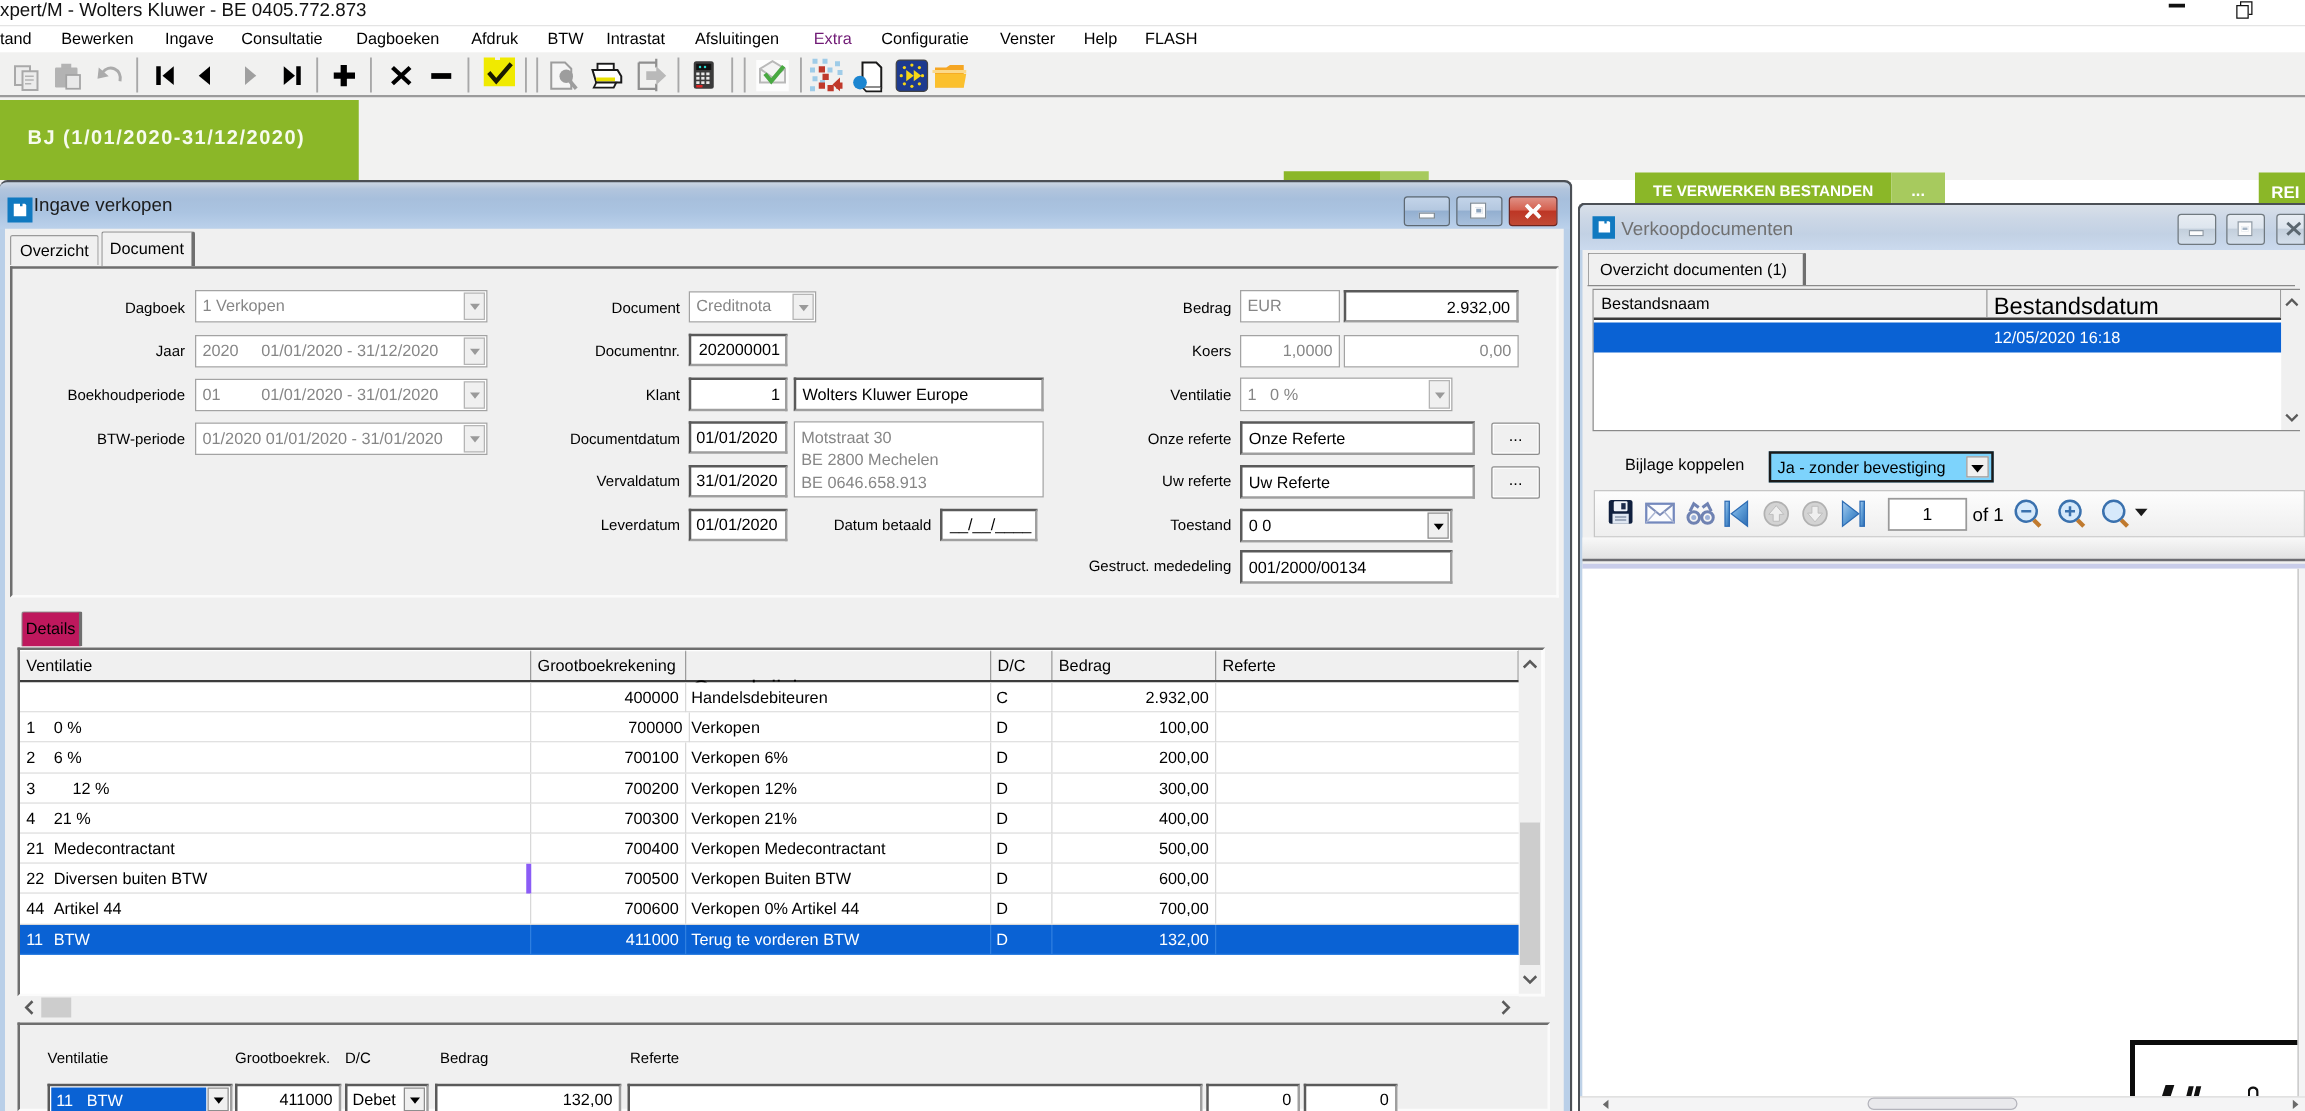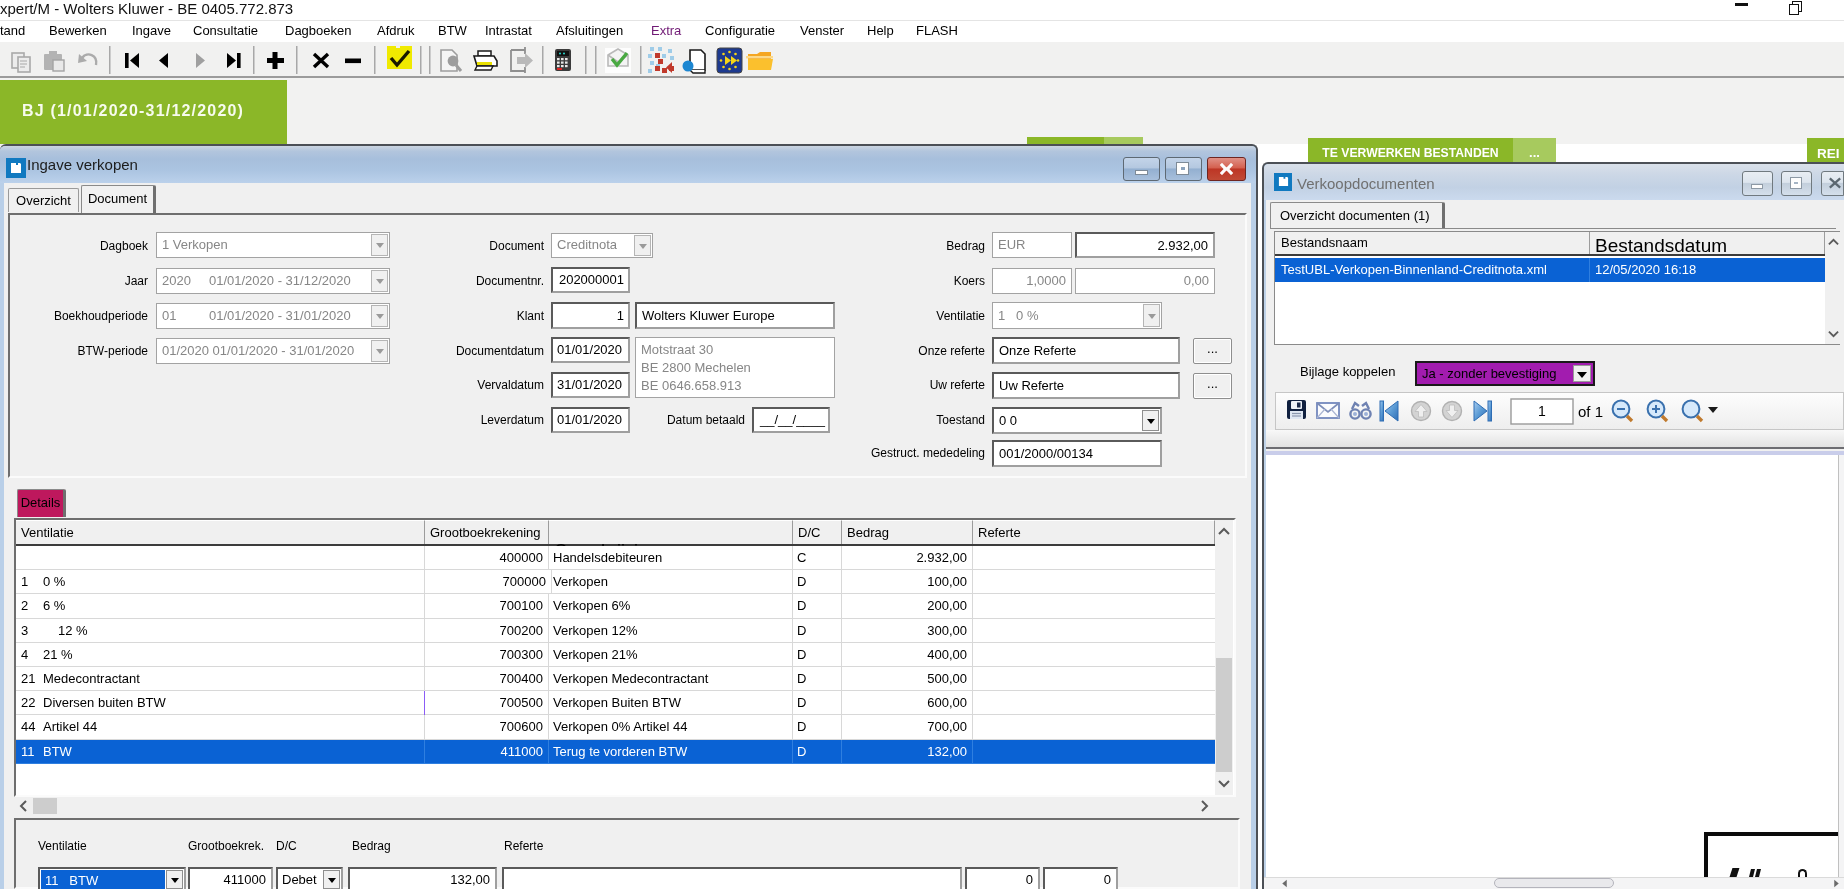--- a/index.html
+++ b/index.html
@@ -332,21 +332,21 @@
           <span style="position:absolute;left:5px;">21</span>
           <span style="position:absolute;left:27px;">Medecontractant</span>
         </div>
     <div class="abs" style="left:409px;top:0;width:124px;height:24px;border-right:1px solid #d8d8d8;padding:4px 5px 0 0;text-align:right;">700400</div>
     <div class="abs" style="left:533px;top:0;width:244px;height:24px;border-right:1px solid #d8d8d8;padding:4px 0 0 4px;">Verkopen Medecontractant</div>
     <div class="abs" style="left:777px;top:0;width:49px;height:24px;border-right:1px solid #d8d8d8;padding:4px 0 0 4px;">D</div>
     <div class="abs" style="left:826px;top:0;width:131px;height:24px;border-right:1px solid #d8d8d8;padding:4px 5px 0 0;text-align:right;">500,00</div>
     <div class="abs" style="left:957px;top:0;width:242px;height:24px;"></div>
     </div>
     <div class="abs" style="left:0;top:171.2px;width:1199px;height:24.2px;background:#fff;color:#000;border-bottom:1px solid #d8d8d8;font-size:13px;">
-    <div class="abs" style="left:0;top:0;width:409px;height:24px;border-right:1px solid #8b5cf6;padding-top:4px;text-align:right;">
+    <div class="abs" style="left:0;top:0;width:409px;height:24px;border-right:4px solid #8b5cf6;padding-top:4px;text-align:right;">
           <span style="position:absolute;left:5px;">22</span>
           <span style="position:absolute;left:27px;">Diversen buiten BTW</span>
         </div>
     <div class="abs" style="left:409px;top:0;width:124px;height:24px;border-right:1px solid #d8d8d8;padding:4px 5px 0 0;text-align:right;">700500</div>
     <div class="abs" style="left:533px;top:0;width:244px;height:24px;border-right:1px solid #d8d8d8;padding:4px 0 0 4px;">Verkopen Buiten BTW</div>
     <div class="abs" style="left:777px;top:0;width:49px;height:24px;border-right:1px solid #d8d8d8;padding:4px 0 0 4px;">D</div>
     <div class="abs" style="left:826px;top:0;width:131px;height:24px;border-right:1px solid #d8d8d8;padding:4px 5px 0 0;text-align:right;">600,00</div>
     <div class="abs" style="left:957px;top:0;width:242px;height:24px;"></div>
     </div>
     <div class="abs" style="left:0;top:195.4px;width:1199px;height:24.2px;background:#fff;color:#000;border-bottom:1px solid #d8d8d8;font-size:13px;">
@@ -430,34 +430,33 @@
   <div class="abs" style="left:4px;top:38px;width:578px;height:689px;background:#f0f0f0;"></div>
 
   <div class="abs" style="left:8px;top:40px;width:175px;height:26px;background:#f0f0f0;border:1px solid #8a8a8a;border-right:3px solid #6f6f6f;border-bottom:none;border-radius:2px 2px 0 0;font-size:13px;padding:5px 0 0 9px;">Overzicht documenten (1)</div>
   <div class="abs" style="left:8px;top:66px;width:566px;height:1px;background:#8a8a8a;"></div>
 
   <div class="abs" style="left:12px;top:69px;width:566px;height:114px;background:#fff;border:1px solid #8a8a8a;">
     <div class="abs" style="left:0;top:0;width:550px;height:24px;background:#f0f0f0;border-bottom:2px solid #3c3c3c;"></div>
     <div class="abs" style="left:0;top:0;width:315px;height:22px;border-right:1px solid #9c9c9c;font-size:13px;padding:3px 0 0 6px;">Bestandsnaam</div>
     <div class="abs" style="left:315px;top:0;width:235px;height:22px;border-right:1px solid #9c9c9c;font-size:19px;padding:3px 0 0 5px;">Bestandsdatum</div>
     <div class="abs" style="left:0;top:26px;width:550px;height:24px;background:#0a62d4;color:#fff;font-size:13px;">
-      <div class="abs" style="left:0;top:0;width:315px;height:24px;border-right:1px solid #2f7fe0;padding:4px 0 0 6px;">TestUBL-Verkopen-Binnenland-Creditnota.xml</div>
       <div class="abs" style="left:315px;top:0;width:235px;height:24px;padding:4px 0 0 5px;">12/05/2020 16:18</div>
     </div>
     <div class="abs" style="left:550px;top:0;width:16px;height:112px;background:#f0f0f0;"></div>
     <svg class="abs" style="left:553px;top:5px;" width="11" height="11" viewBox="0 0 12 12">
         <path d="M 1 8 L 6 3 L 11 8" stroke="#5a5a5a" stroke-width="2" fill="none"></path>
       </svg>
     <svg class="abs" style="left:553px;top:96px;" width="11" height="11" viewBox="0 0 12 12">
         <path d="M 1 4 L 6 9 L 11 4" stroke="#5a5a5a" stroke-width="2" fill="none"></path>
       </svg>
   </div>
 
   <div class="abs" style="left:38px;top:202px;font-size:13px;">Bijlage koppelen</div>
-  <div class="abs" style="left:153px;top:199px;width:180px;height:25px;background:#a21caf;border:2px solid #1a1a1a;font-size:13px;padding:3px 0 0 5px;">Ja - zonder bevestiging
+  <div class="abs" style="left:153px;top:199px;width:180px;height:25px;background:#7dd3fc;border:2px solid #1a1a1a;font-size:13px;padding:3px 0 0 5px;">Ja - zonder bevestiging
     <span class="abs" style="top:2px;bottom:2px;right:2px;width:18px;background:#f0f0f0;border:1px solid #9a9a9a;"></span>
     <span class="abs" style="right:6px;top:9px;width:0;height:0;border:5px solid transparent;border-top:6px solid #000;"></span>
   </div>
 
   <div id="ptoolbar" class="abs" style="left:13px;top:230px;width:569px;height:38px;background:linear-gradient(180deg,#fdfdfd,#eeeeee);border:1px solid #c6c6c6;">
   <svg class="abs" style="left:0;top:0;" width="567" height="36" viewBox="0 0 567 36">
     <defs>
       <linearGradient id="blu" x1="0" y1="0" x2="1" y2="1">
         <stop offset="0" stop-color="#a8cdf0"></stop>
             <stop offset="0.5" stop-color="#5b9bd5"></stop>

